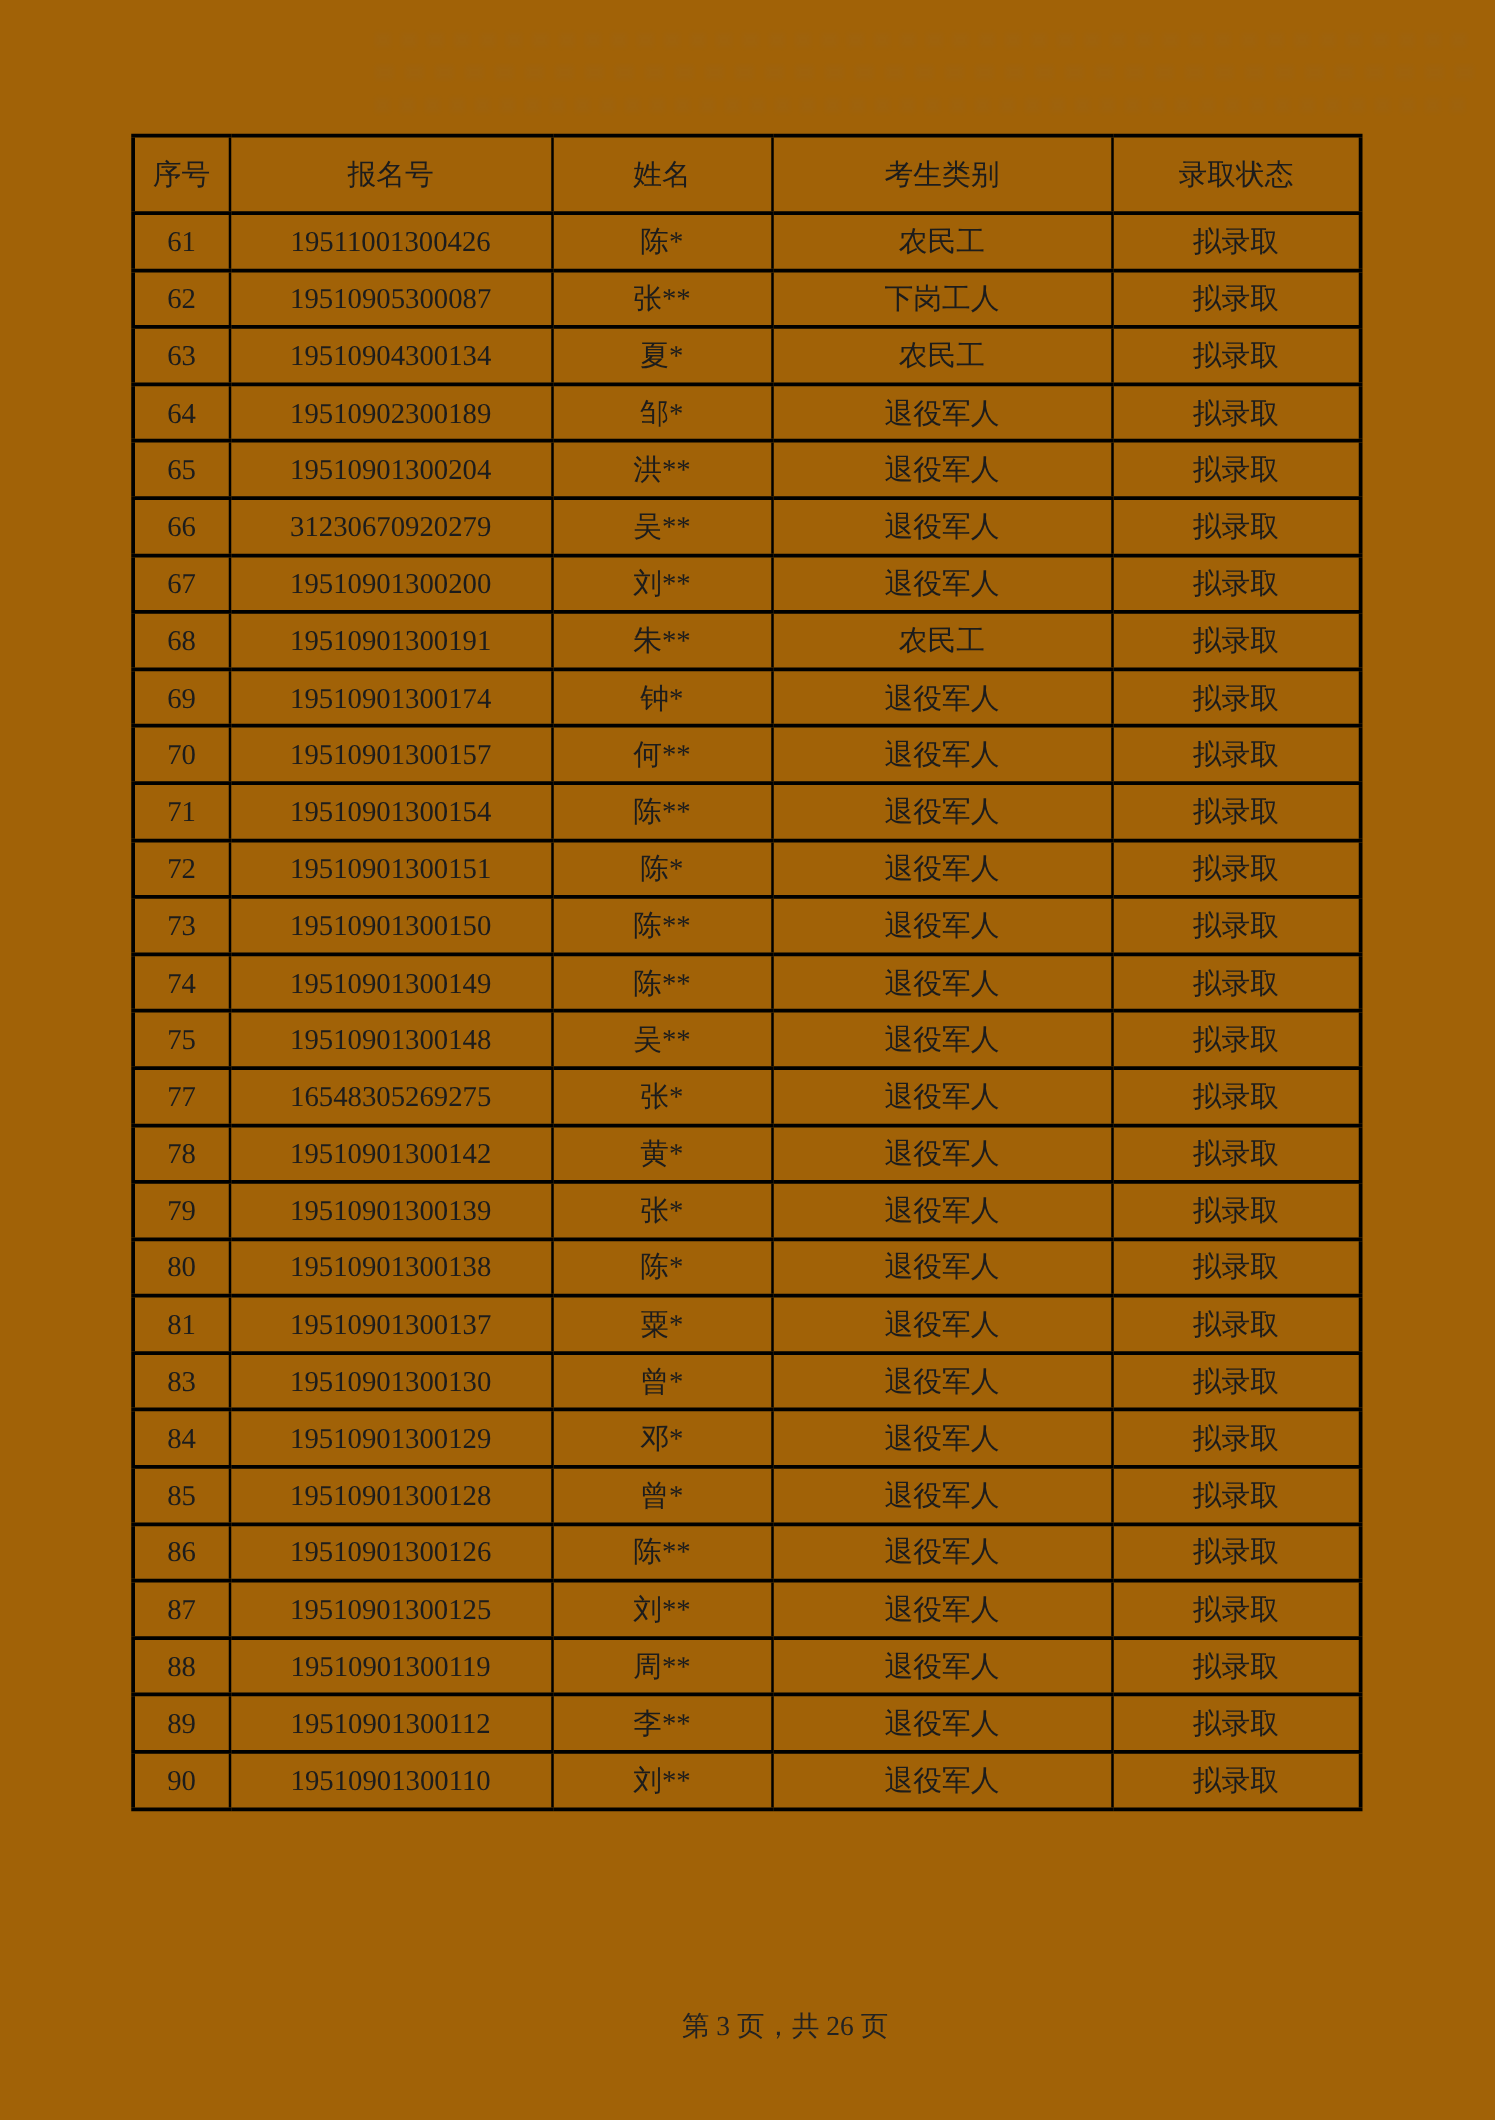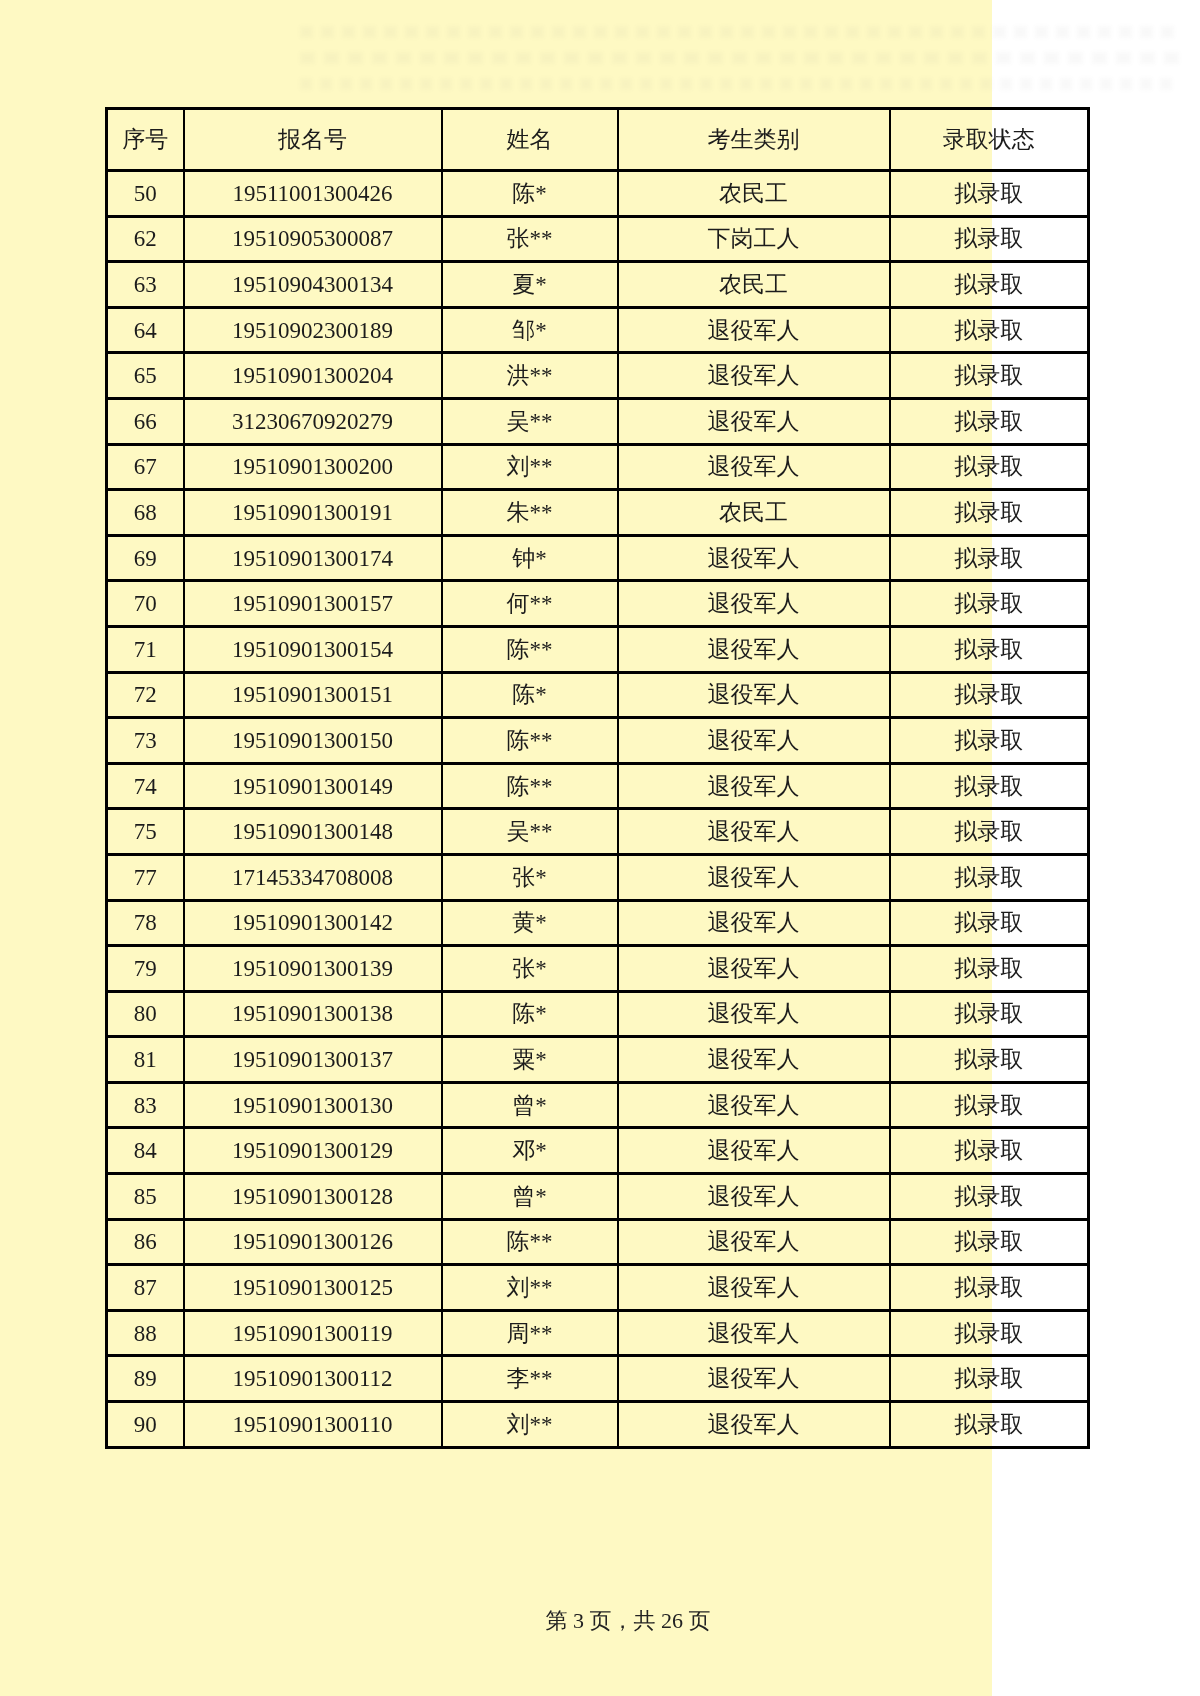--- a/index.html
+++ b/index.html
@@ -7,23 +7,23 @@
     padding: 0;
     background: #ffffff;
     width: 1200px;
     height: 1696px;
     overflow: hidden;
     font-family: "Liberation Serif", "DejaVu Serif", serif;
     color: #1c1c1c;
   }
   .page {
     position: relative;
-    width: 992px;
+    width: 1196px;
     height: 1696px;
-    background: #fef9c3;
+    background: #a16207;
     font-family: Liberation Serif, serif;
   }
   
   .ghost {
     position: absolute;
     left: 300px;
     top: 20px;
     width: 880px;
     height: 78px;
     opacity: 0.045;
@@ -97,21 +97,21 @@
         <tr>
           <th>序号</th>
           <th>报名号</th>
           <th>姓名</th>
           <th>考生类别</th>
           <th>录取状态</th>
         </tr>
       </thead>
       <tbody>
           <tr>
-            <td>50</td>
+            <td>61</td>
             <td>19511001300426</td>
             <td>陈*</td>
             <td>农民工</td>
             <td>拟录取</td>
           </tr>
           <tr>
             <td>62</td>
             <td>19510905300087</td>
             <td>张**</td>
             <td>下岗工人</td>
@@ -203,21 +203,21 @@
           </tr>
           <tr>
             <td>75</td>
             <td>19510901300148</td>
             <td>吴**</td>
             <td>退役军人</td>
             <td>拟录取</td>
           </tr>
           <tr>
             <td>77</td>
-            <td>17145334708008</td>
+            <td>16548305269275</td>
             <td>张*</td>
             <td>退役军人</td>
             <td>拟录取</td>
           </tr>
           <tr>
             <td>78</td>
             <td>19510901300142</td>
             <td>黄*</td>
             <td>退役军人</td>
             <td>拟录取</td>

